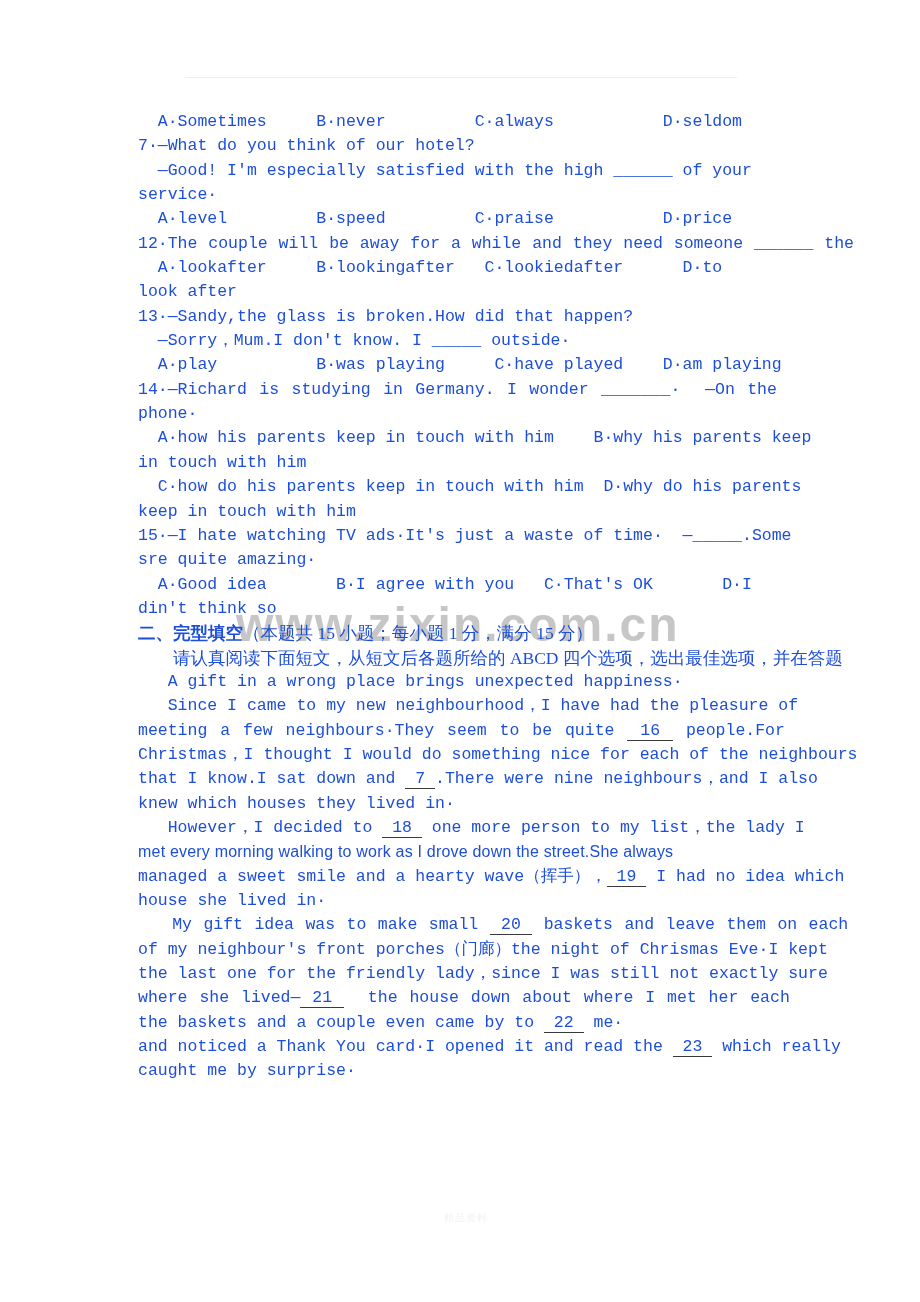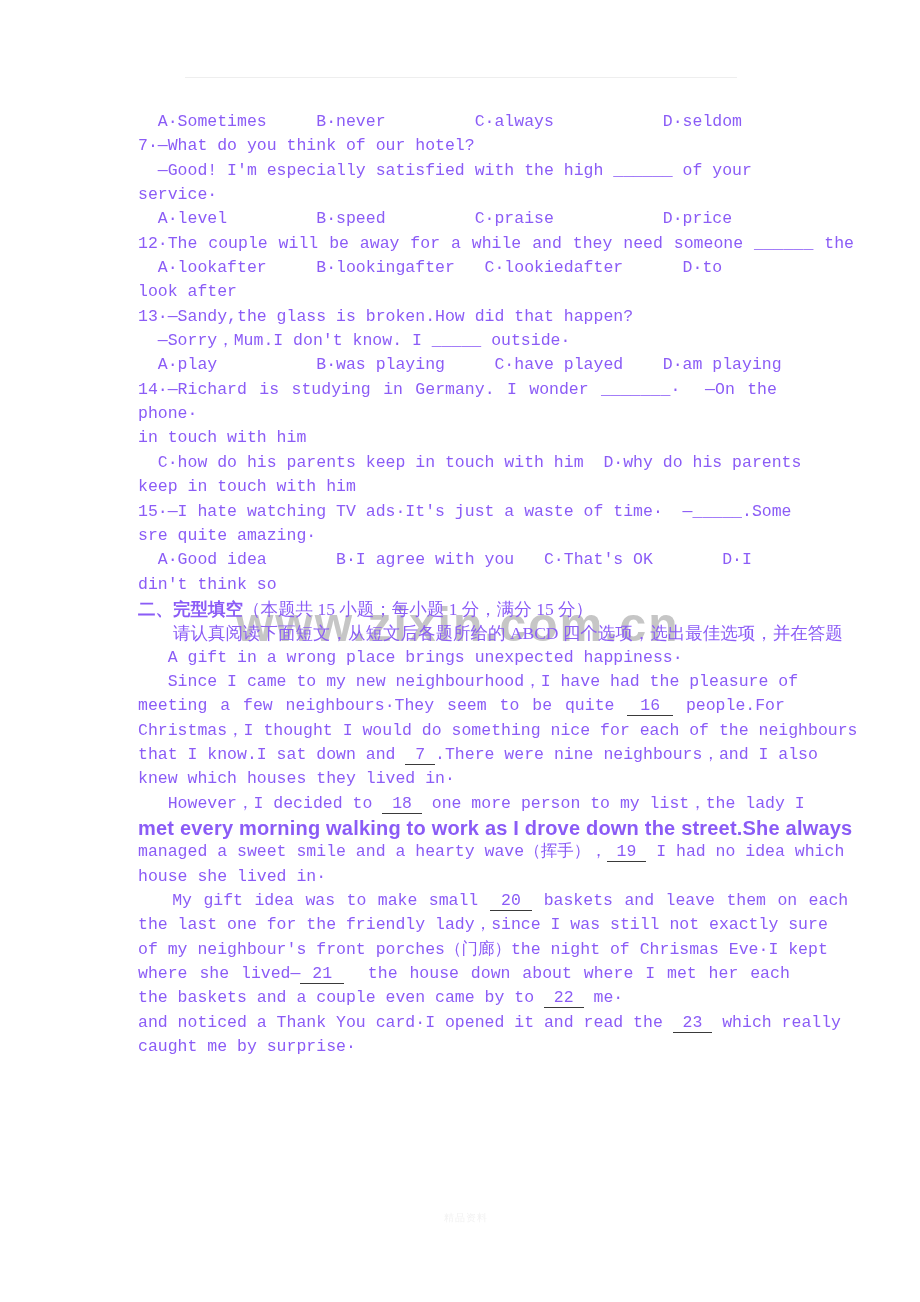--- a/index.html
+++ b/index.html
@@ -53,35 +53,34 @@
   }
   .content {
     position: absolute;
     left: 138px;
     top: 110px;
     z-index: 1;
     width: 760px;
     font-family: "Liberation Mono", "DejaVu Sans Mono", monospace;
     font-size: 16.5px;
     line-height: 24.35px;
-    color: #8b5cf6;
+    color: #1d4ed8;
   }
   .line {
     white-space: pre;
     height: 24.35px;
   }
   .line.cn {
     font-family: "Liberation Serif", "DejaVu Serif", serif;
     font-size: 17.5px;
   }
   .line.sans {
     font-family: "Liberation Sans", "DejaVu Sans", sans-serif;
-    font-size: 20px;
+    font-size: 16px;
     letter-spacing: 0.2px;
-    font-weight: bold;
   }
   .u {
     border-bottom: 1.3px solid #3a3a3a;
   }
   .b {
     font-weight: bold;
     margin-top: 9px;
   }
 </style>
 </head>
@@ -98,40 +97,41 @@
       <div class="line">service·</div>
       <div class="line">  A·level         B·speed         C·praise           D·price</div>
       <div class="line" style="word-spacing: 1px;">12·The couple will be away for a while and they need someone ______ the</div>
       <div class="line">  A·lookafter     B·lookingafter   C·lookiedafter      D·to</div>
       <div class="line">look after</div>
       <div class="line">13·—Sandy,the glass is broken.How did that happen?</div>
       <div class="line">  —Sorry，Mum.I don't know. I _____ outside·</div>
       <div class="line">  A·play          B·was playing     C·have played    D·am playing</div>
       <div class="line" style="word-spacing: 2.5px;">14·—Richard is studying in Germany. I wonder _______·  —On the</div>
       <div class="line">phone·</div>
+      <div class="line">  A·how his parents keep in touch with him    B·why his parents keep</div>
       <div class="line">in touch with him</div>
       <div class="line">  C·how do his parents keep in touch with him  D·why do his parents</div>
       <div class="line">keep in touch with him</div>
       <div class="line">15·—I hate watching TV ads·It's just a waste of time·  —_____.Some</div>
       <div class="line">sre quite amazing·</div>
       <div class="line">  A·Good idea       B·I agree with you   C·That's OK       D·I</div>
       <div class="line">din't think so</div>
       <div class="line cn"><span class="b">二、完型填空</span><span class="">（本题共 15 小题；每小题 1 分，满分 15 分）</span></div>
       <div class="line cn">　　请认真阅读下面短文，从短文后各题所给的 ABCD 四个选项，选出最佳选项，并在答题</div>
       <div class="line">   A gift in a wrong place brings unexpected happiness·</div>
       <div class="line">   Since I came to my new neighbourhood，I have had the pleasure of</div>
       <div class="line" style="word-spacing: 3px;">meeting a few neighbours·They seem to be quite <span class="u"> 16 </span> people.For</div>
       <div class="line">Christmas，I thought I would do something nice for each of the neighbours</div>
       <div class="line">that I know.I sat down and <span class="u"> 7 </span>.There were nine neighbours，and I also</div>
       <div class="line">knew which houses they lived in·</div>
       <div class="line">   However，I decided to <span class="u"> 18 </span> one more person to my list，the lady I</div>
       <div class="line sans">met every morning walking to work as I drove down the street.She always</div>
       <div class="line">managed a sweet smile and a hearty wave（挥手），<span class="u"> 19 </span> I had no idea which</div>
       <div class="line">house she lived in·</div>
       <div class="line" style="word-spacing: 1.5px;">   My gift idea was to make small <span class="u"> 20 </span> baskets and leave them on each</div>
+      <div class="line">of my neighbour's front porches（门廊）the night of Chrismas Eve·I kept</div>
       <div class="line">the last one for the friendly lady，since I was still not exactly sure</div>
-      <div class="line">of my neighbour's front porches（门廊）the night of Chrismas Eve·I kept</div>
       <div class="line" style="word-spacing: 2px;">where she lived—<span class="u"> 21 </span>  the house down about where I met her each</div>
       <div class="line">the baskets and a couple even came by to <span class="u"> 22 </span> me·</div>
       <div class="line">and noticed a Thank You card·I opened it and read the <span class="u"> 23 </span> which really</div>
       <div class="line">caught me by surprise·</div>
     </div>
 </div>
 
 </body></html>

